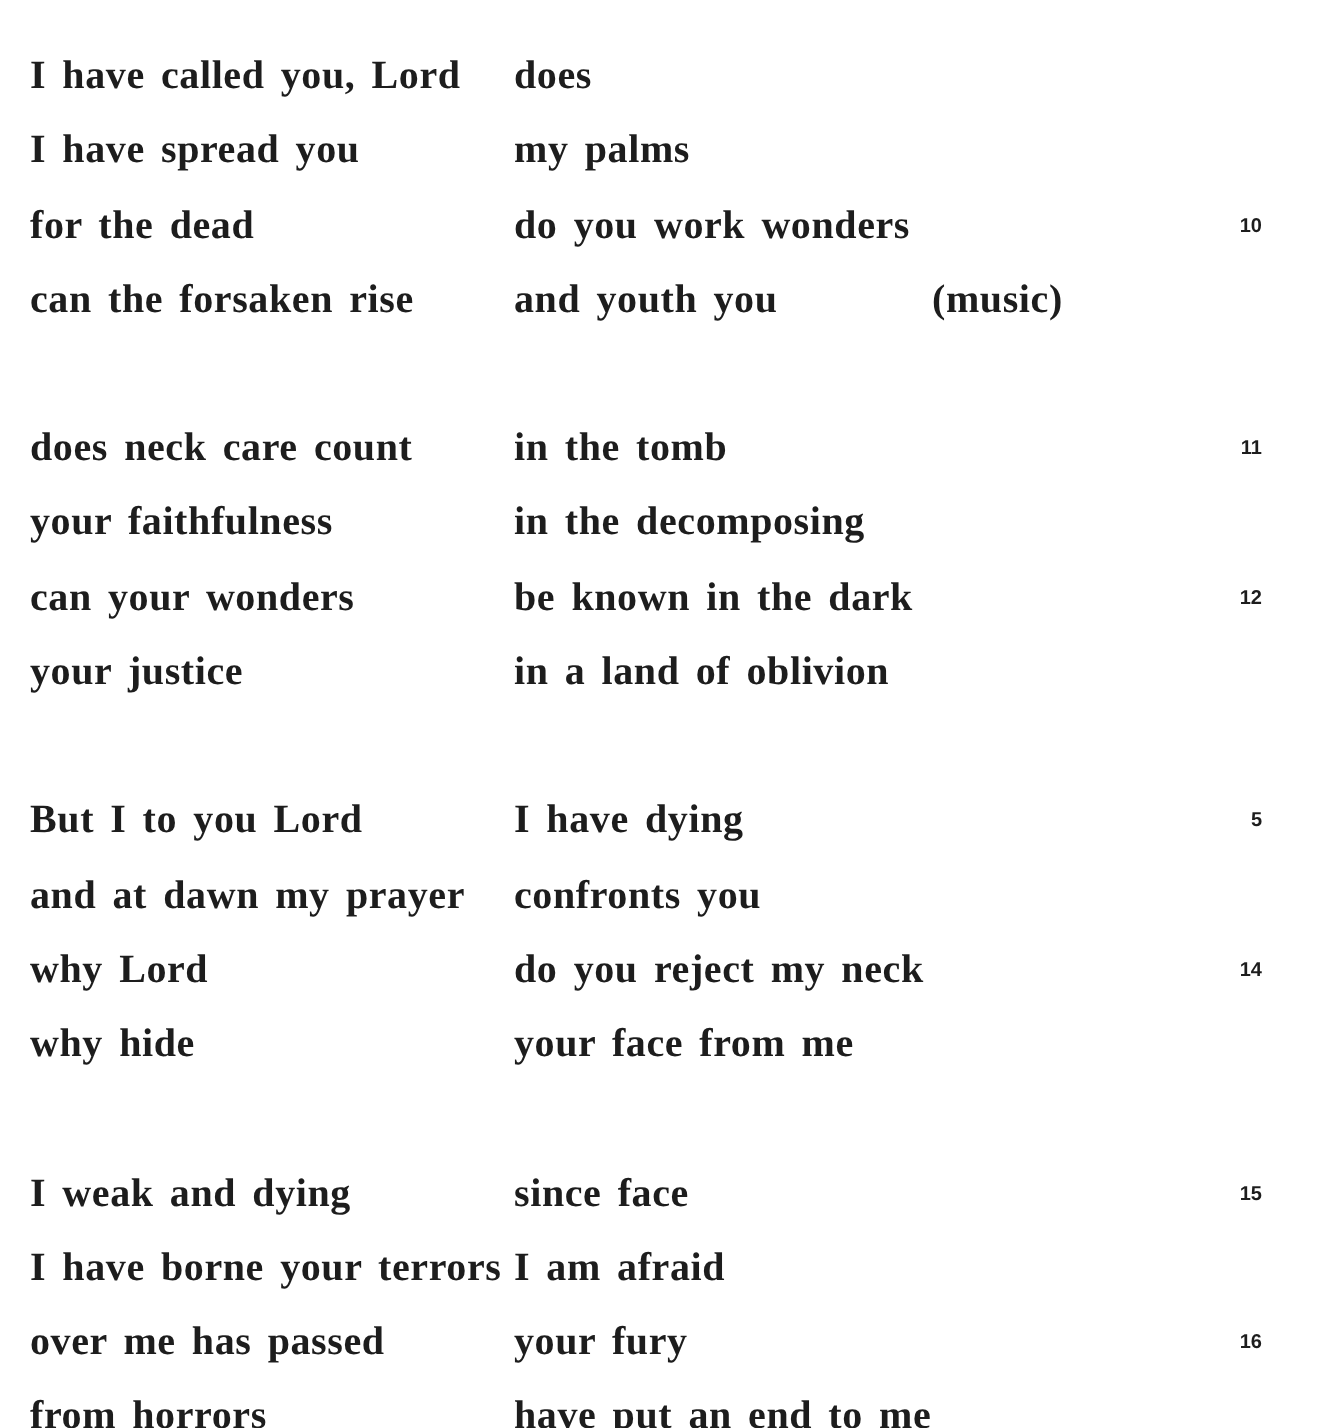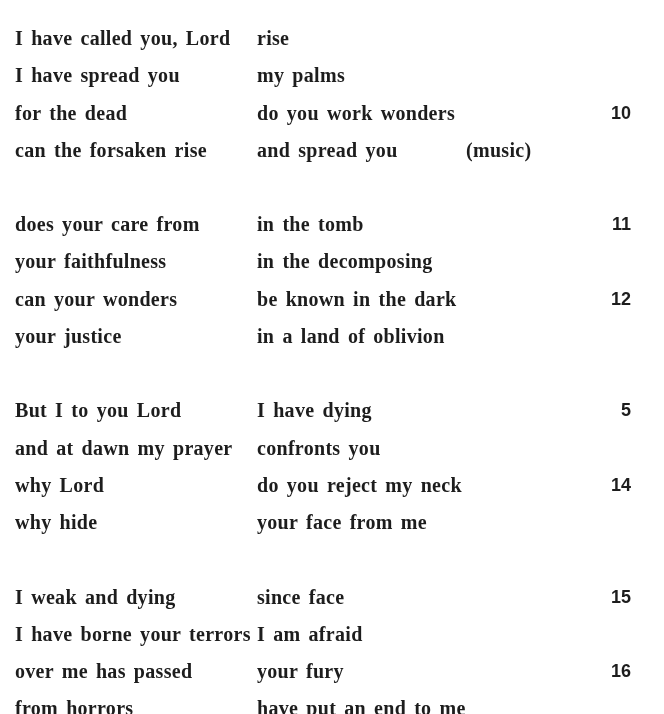--- a/index.html
+++ b/index.html
@@ -50,56 +50,56 @@
     left: 466px;
     top: 0;
   }
   .cell-verse {
     position: absolute;
     left: 591px;
     top: 0;
     width: 40px;
     text-align: right;
     font-family: "Liberation Sans", "DejaVu Sans", sans-serif;
-    font-size: 18px;
+    font-size: 10px;
     letter-spacing: 0;
     word-spacing: 0;
     color: #1d1d1d;
   }
 </style>
 </head>
 <body>
 
 <div id="page">
   <div class="stanzas">
 
     <div class="stanza">
       <div class="line">
         <span class="cell-left">I have called you, Lord</span>
-        <span class="cell-middle">rise</span>
+        <span class="cell-middle">does</span>
       </div>
       <div class="line">
         <span class="cell-left">I have spread you</span>
         <span class="cell-middle">my palms</span>
       </div>
       <div class="line">
         <span class="cell-left">for the dead</span>
         <span class="cell-middle">do you work wonders</span>
         <span class="cell-verse">10</span>
       </div>
       <div class="line">
         <span class="cell-left">can the forsaken rise</span>
-        <span class="cell-middle">and spread you</span>
+        <span class="cell-middle">and youth you</span>
         <span class="cell-note">(music)</span>
       </div>
     </div>
 
     <div class="stanza">
       <div class="line">
-        <span class="cell-left">does your care from</span>
+        <span class="cell-left">does neck care count</span>
         <span class="cell-middle">in the tomb</span>
         <span class="cell-verse">11</span>
       </div>
       <div class="line">
         <span class="cell-left">your faithfulness</span>
         <span class="cell-middle">in the decomposing</span>
       </div>
       <div class="line">
         <span class="cell-left">can your wonders</span>
         <span class="cell-middle">be known in the dark</span>

